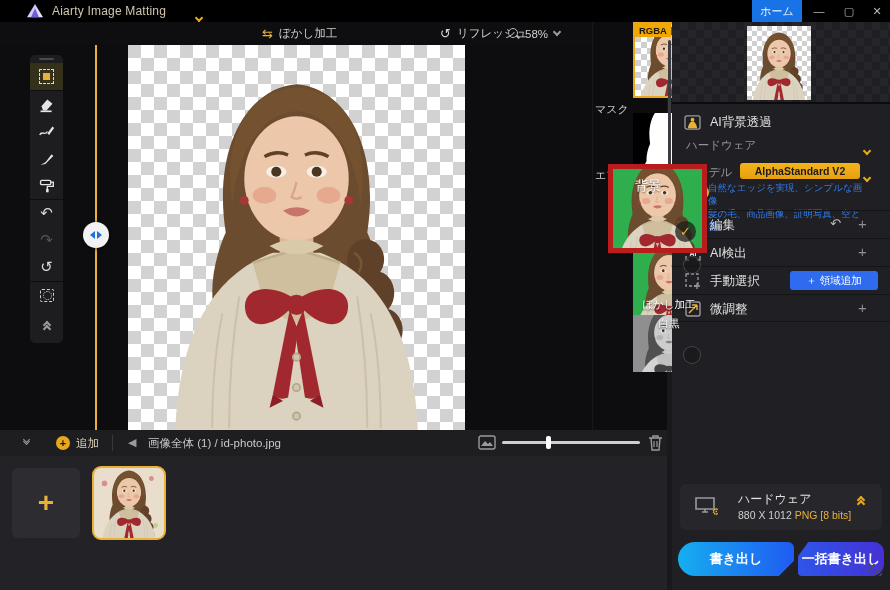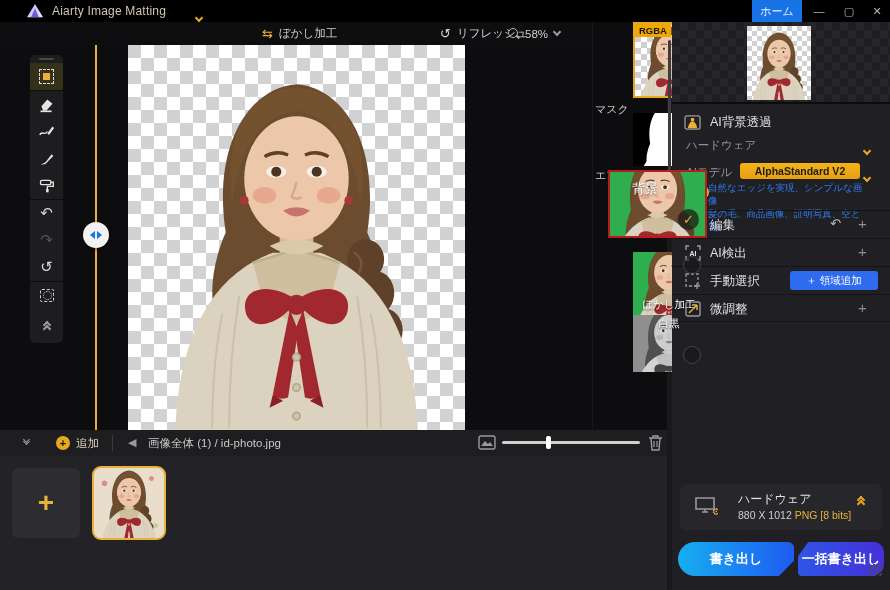--- a/index.html
+++ b/index.html
@@ -60,21 +60,21 @@
   .strip { position:absolute; left:593px; top:22px; width:74px; height:408px; background:#0d0d0f; }
   .thumb { position:absolute; overflow:hidden; cursor:pointer;margin-left:40px; }
   .thumb svg { width:100%; height:100%; display:block; }
   .checker-sm { background:repeating-conic-gradient(#ffffff 0% 25%, #cfcfcf 0% 50%) 0 0/12px 12px; }
   .green-bg { background:#2fae4d; }
   .rgba-thumb { left:0; top:0; width:72px; height:76px; border:2px solid #e8a81e; }
   .rgba-badge { position:absolute; left:0; top:0; background:#f0a800; color:#181818; font-size:9.5px; font-weight:bold; padding:1px 4px; z-index:2; }
   .strip-label { position:absolute; left:2px; font-size:11px; color:#cfcfcf; }
   .mask-thumb { left:0; top:69px; width:72px; height:53px; background:#000; margin-top:22px; }
   .sil { filter:brightness(0) invert(1); }
-  .bg-thumb { left:-25px; top:148px; width:99px; height:68px; border:2px solid #b91c1c; z-index:5; }
+  .bg-thumb { left:-25px; top:142px; width:99px; height:89px; border:5px solid #b91c1c; z-index:5; }
   .bg-label { position:absolute; left:22px; top:8px; color:#fff; font-size:13px; text-shadow:0 1px 2px rgba(0,0,0,.6); z-index:2; }
   .checkcircle { position:absolute; right:6px; bottom:6px; width:21px; height:21px; border-radius:50%; background:rgba(30,30,24,.75);
                  color:#e8b23a; font-size:13px; font-weight:bold; text-align:center; line-height:21px; z-index:2; }
   .empty-circle { position:absolute; width:18px; height:18px; border-radius:50%; background:rgba(22,22,22,.55); border:1px solid rgba(255,255,255,.18); z-index:2; }
   .fx-label { position:absolute; width:100%; text-align:center; color:#fff; font-size:10.5px; text-shadow:0 1px 2px rgba(0,0,0,.7); z-index:2; }
   .blur-thumb { left:0; top:230px; width:72px; height:63px; }
   .blur-thumb svg { filter:blur(.4px); }
   .bw-thumb { left:0; top:293px; width:72px; height:57px; background:#8f8f8f; }
   .bw-thumb svg { filter:grayscale(1); }
   .mosaic-thumb { left:0; top:350px; width:72px; height:58px; }

